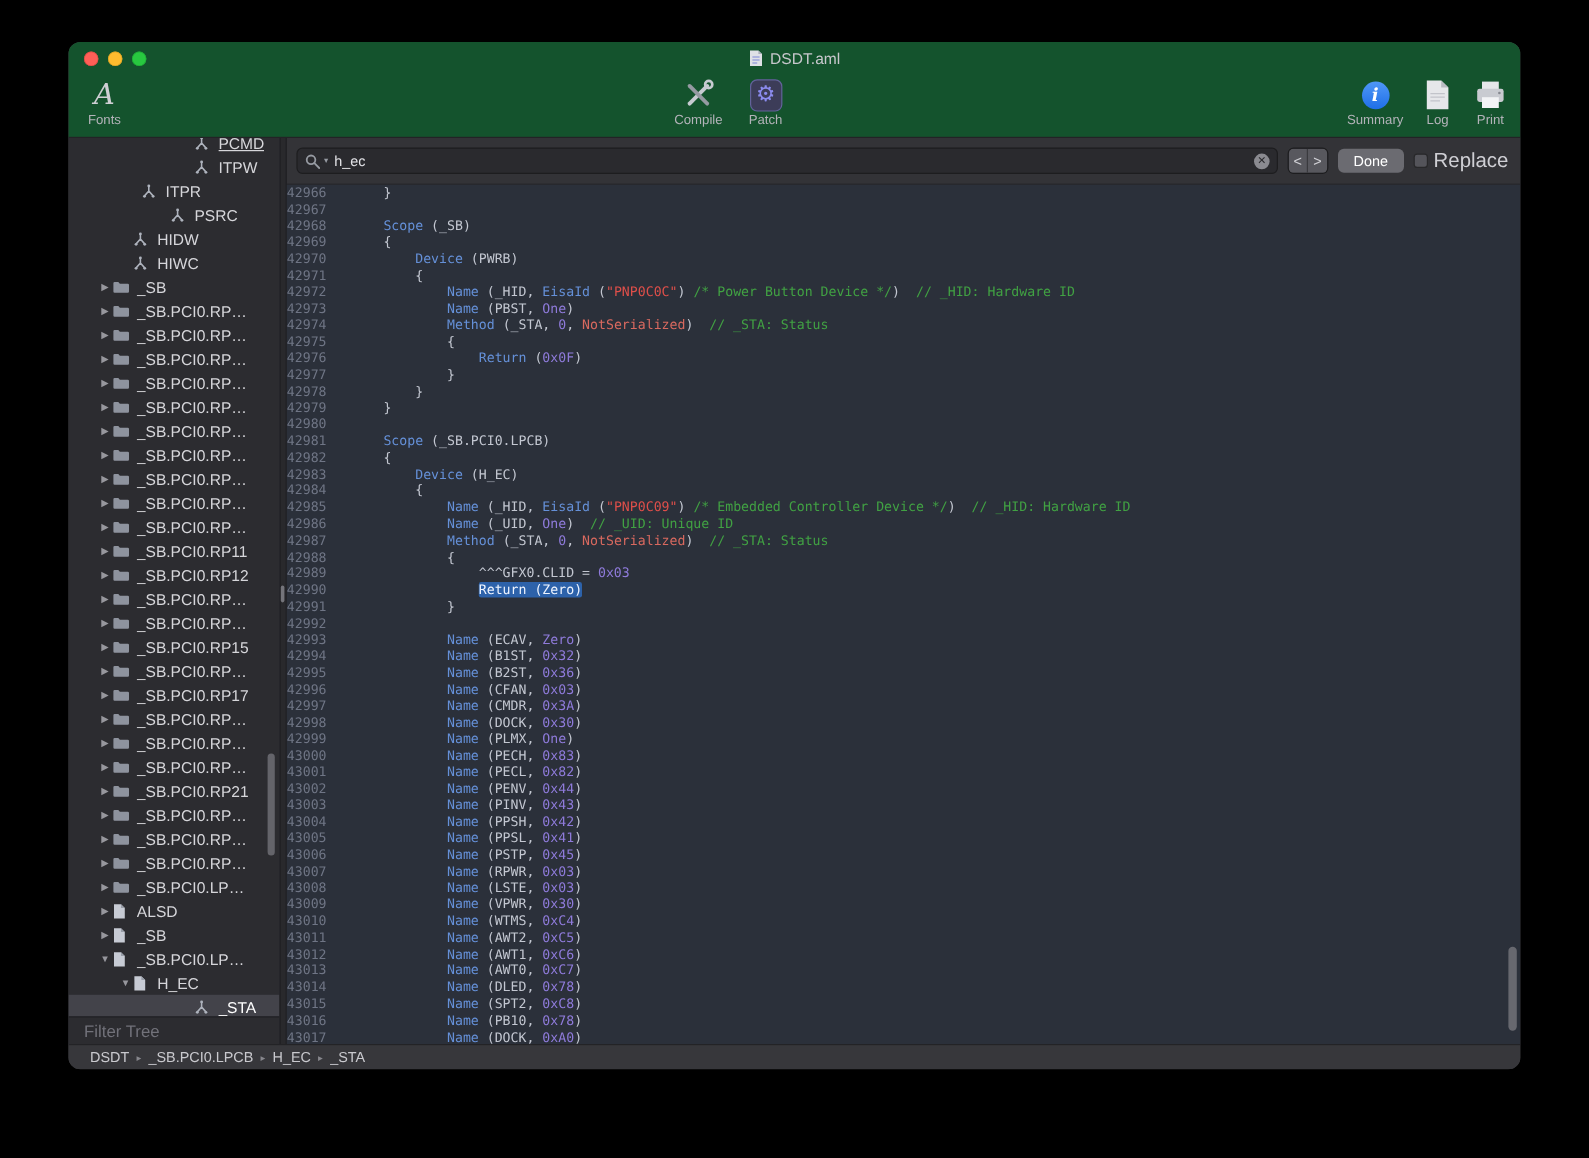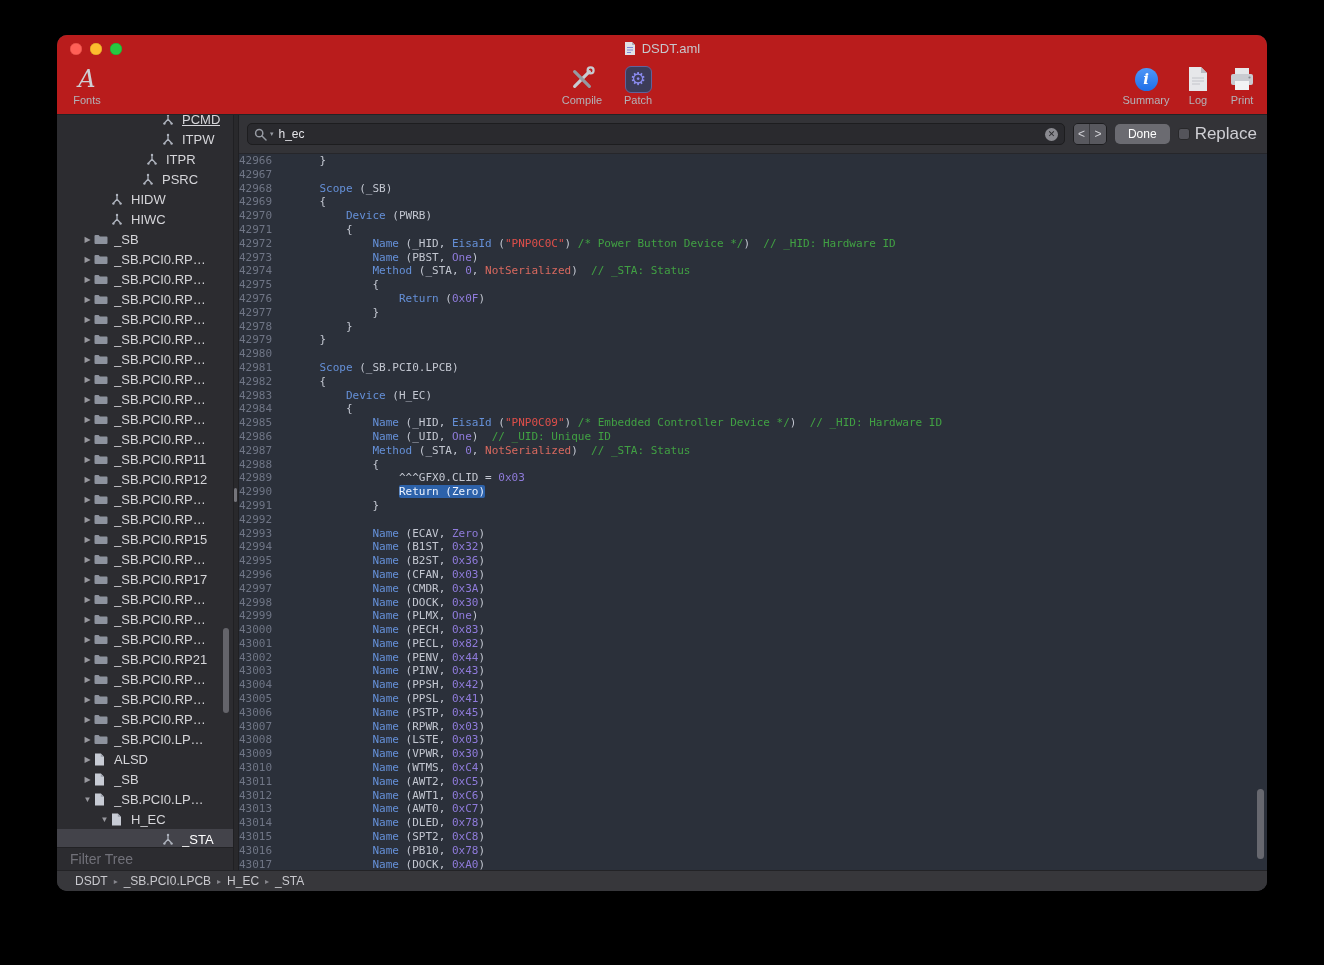--- a/index.html
+++ b/index.html
@@ -3,21 +3,21 @@
 <meta charset="utf-8">
 <style>
   html,body{margin:0;padding:0;background:#000;}
   .desktop{position:relative;width:1324px;height:965px;background:#000;overflow:hidden;
            font-family:"Liberation Sans",sans-serif;-webkit-font-smoothing:antialiased;}
   .window{position:absolute;left:57px;top:35px;width:1210px;height:856px;background:#323236;
           border-radius:10px;overflow:hidden;display:flex;flex-direction:column;
           box-shadow:0 0 0 1px rgba(0,0,0,.85), inset 0 0 0 1px rgba(255,255,255,.07), 0 28px 70px rgba(0,0,0,.6);}
 
   
-  .header{height:79px;background:#b91c1c;border-bottom:1px solid #232326;position:relative;flex:none;}
+  .header{height:79px;background:#14532d;border-bottom:1px solid #232326;position:relative;flex:none;}
   .titlebar{height:27px;position:relative;}
   .traffic{position:absolute;left:13px;top:8px;display:flex;gap:8px;}
   .tl{width:12px;height:12px;border-radius:50%;}
   .tl.red{background:#ff5f57;box-shadow:inset 0 0 0 .5px #d94942;}
   .tl.yellow{background:#febc2e;box-shadow:inset 0 0 0 .5px #d6a023;}
   .tl.green{background:#28c840;box-shadow:inset 0 0 0 .5px #1ea734;}
   .title-wrap{position:absolute;left:0;right:0;top:0;height:27px;display:flex;align-items:center;justify-content:center;gap:6px;}
   .title-text{color:#c7c7cc;font-size:13px;}
   .toolbar{position:relative;height:52px;}
   .tb-item{display:flex;flex-direction:column;align-items:center;justify-content:flex-start;color:#b3b3b9;font-size:11px;cursor:default;}
@@ -197,21 +197,21 @@
                   <g fill="#aeb3bd">
                     <circle cx="6" cy="1.9" r="1.2"></circle>
                     <circle cx="2.4" cy="10.6" r="1.2"></circle>
                     <circle cx="9.6" cy="10.6" r="1.2"></circle>
                   </g>
                   <path d="M6 2.6 V6.2 M6 6.2 L2.8 9.8 M6 6.2 L9.2 9.8" stroke="#aeb3bd" stroke-width="1.3" fill="none" stroke-linecap="round"></path>
                 </svg>
               </span>
               <span class="tree-label">ITPW</span>
             </div>
-            <div class="tree-row" style="padding-left: 76px;">
+            <div class="tree-row" style="padding-left: 48px;">
               <span class="disc"></span>
               <span class="tree-icon">
                 <svg width="12" height="13" viewBox="0 0 12 13">
                   <g fill="#aeb3bd">
                     <circle cx="6" cy="1.9" r="1.2"></circle>
                     <circle cx="2.4" cy="10.6" r="1.2"></circle>
                     <circle cx="9.6" cy="10.6" r="1.2"></circle>
                   </g>
                   <path d="M6 2.6 V6.2 M6 6.2 L2.8 9.8 M6 6.2 L9.2 9.8" stroke="#aeb3bd" stroke-width="1.3" fill="none" stroke-linecap="round"></path>
                 </svg>

